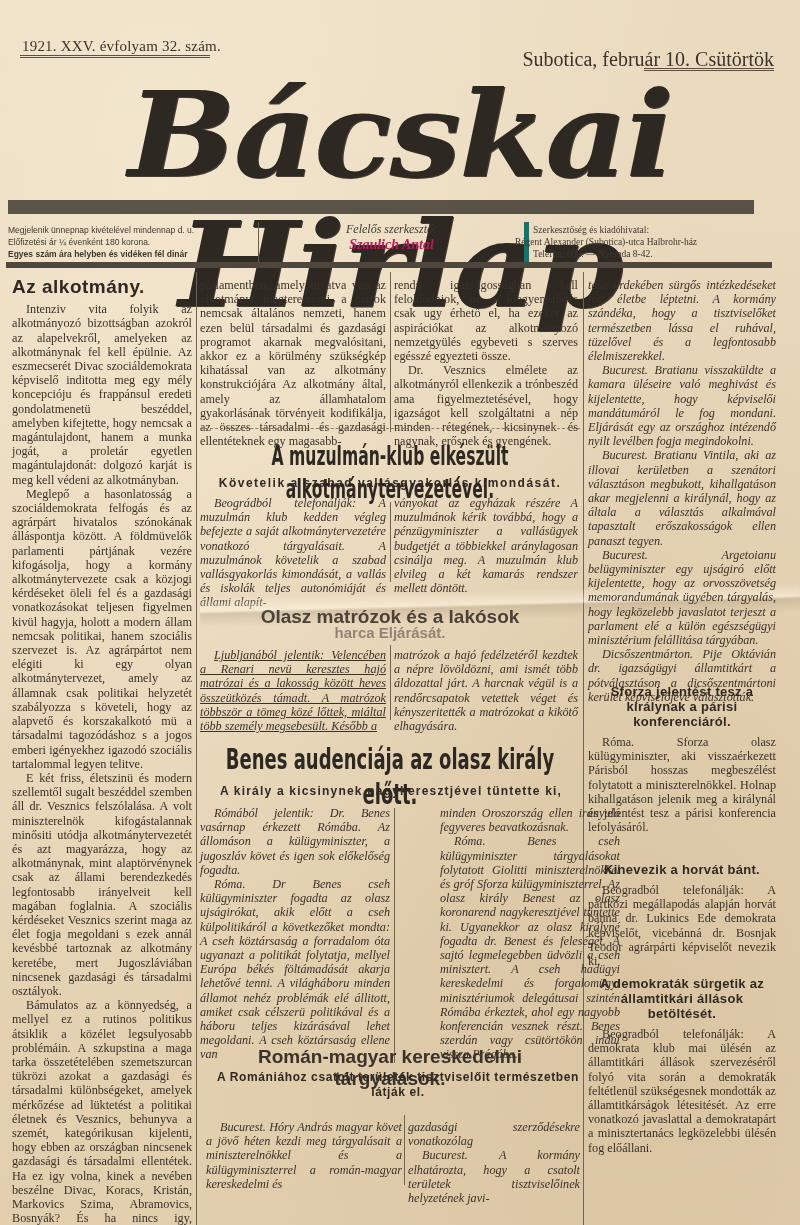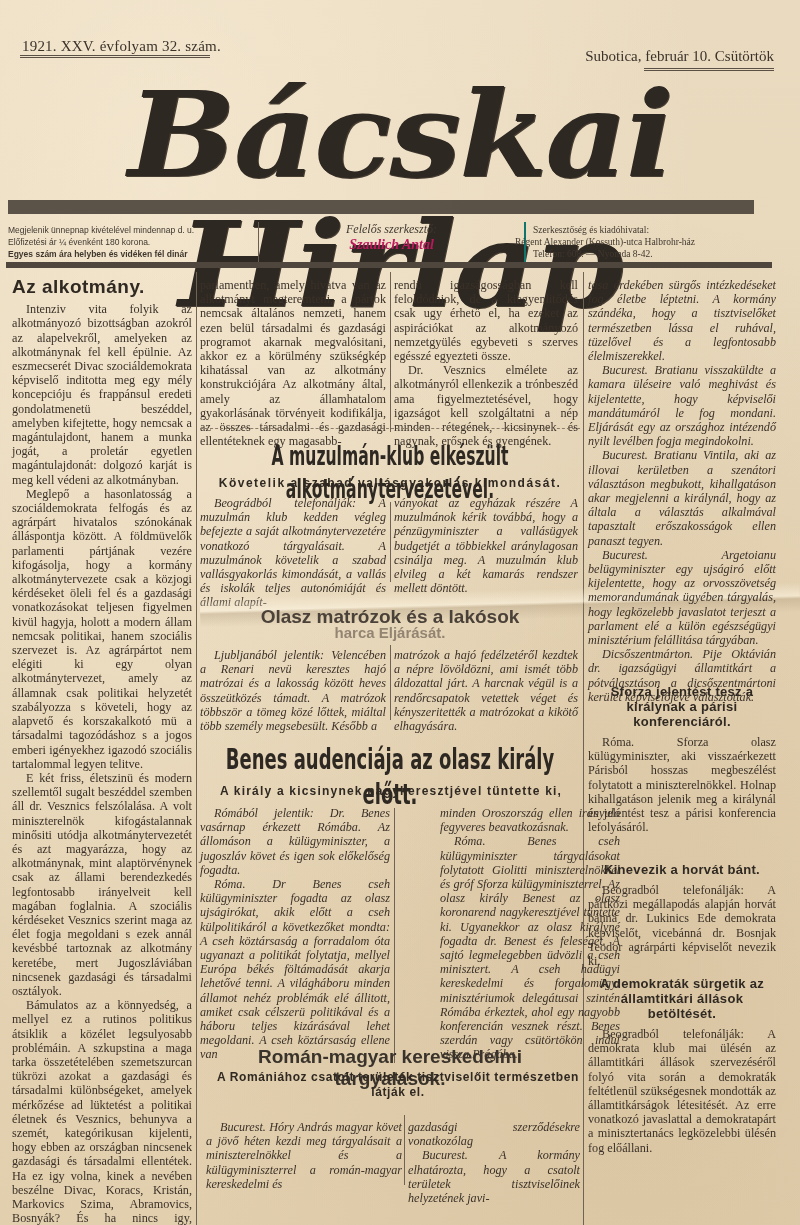--- a/index.html
+++ b/index.html
@@ -13,34 +13,34 @@
     color: #3a3128;
     font-family: "Liberation Serif", "DejaVu Serif", serif;
     position: relative;
   }
   .page { position: absolute; left: 0; top: 0; width: 800px; height: 983px; }
 
   
   .topline { position: absolute; top: 38px; left: 20px; right: 20px; height: 18px; }
   .issue { position: absolute; left: 2px; top: 0; font-size: 15px; color: #3b332a; letter-spacing: 0.2px; }
   .issue-rule { position: absolute; left: 0; top: 17px; width: 190px; border-top: 3px double #5a5045; }
-  .dateline { position: absolute; right: 6px; top: 10px; font-size: 15px; color: #3b332a; }
+  .dateline { position: absolute; right: 6px; top: 10px; font-size: 20px; color: #3b332a; }
   .date-rule { position: absolute; right: 6px; top: 30px; width: 130px; border-top: 3px double #5a5045; }
   .nameplate {
     position: absolute; left: 20px; top: 70px; width: 760px; height: 130px;
     font-family: "DejaVu Serif", serif; font-style: italic; font-weight: bold;
     font-size: 118px; line-height: 130px; color: #2e2822;
     letter-spacing: -2px; text-align: center; transform: scaleX(1.08);
     text-shadow: 1px 1px 0 #463d33;
   }
   .name-bar { position: absolute; left: 8px; top: 200px; width: 746px; height: 14px; background: #4a423a; opacity: 0.9; }
 
   .infobar { position: absolute; left: 8px; top: 222px; width: 766px; height: 44px; }
   .info-left { position: absolute; left: 0; top: 2px; width: 240px; font-family: "Liberation Sans", sans-serif; font-size: 8.5px; line-height: 12px; text-align: left; color: #3f372e; }
-  .info-mid { position: absolute; left: 250px; top: 0; width: 265px; text-align: center; border-left: 1px solid #6a5e50; border-right: 2px solid #0f766e; height: 40px; }
+  .info-mid { position: absolute; left: 250px; top: 0; width: 265px; text-align: center; border-left: 1px solid #6a5e50; border-right: 5px solid #0f766e; height: 40px; }
   .info-mid .lbl { font-style: italic; font-size: 12px; color: #3f372e; }
   .info-mid .nm { font-style: italic; font-weight: bold; font-size: 14px; color: #be185d; }
   .info-right { position: absolute; left: 525px; top: 2px; width: 245px; font-size: 9.5px; line-height: 12px; color: #3f372e; }
   .info-right div:nth-child(2) { margin-left: -18px; }
   .info-bar2 { position: absolute; left: 6px; top: 262px; width: 766px; height: 6px; background: #4f463d; }
 
   
   .col { position: absolute; top: 276px; font-size: 12.2px; line-height: 14.2px; text-align: justify; color: #3a3128; }
   .col p { margin: 0; text-indent: 14px; }
   .col-1 { left: 12px; width: 180px; }
@@ -80,21 +80,21 @@
       <div>Megjelenik ünnepnap kivételével mindennap d. u.</div>
       <div>Előfizetési ár ¼ évenként 180 korona.</div>
       <div style="font-weight:bold;">Egyes szám ára helyben és vidéken fél dinár</div>
     </div>
     <div class="info-mid">
       <div class="lbl">Felelős szerkesztő:</div>
       <div class="nm">Szaulich Antal</div>
     </div>
     <div class="info-right">
       <div>Szerkesztőség és kiadóhivatal:</div>
-      <div>Régent Alexander (Kossuth)-utca Halbrohr-ház</div>
+      <div>Régent Alexander (Subotica)-utca Halbrohr-ház</div>
       <div>Telefon: 608. — Nyomda 8-42.</div>
     </div>
   </div>
   <div class="info-bar2"></div>
 
   <div class="rule-v" style="left:196px; top:272px; height:960px;"></div>
   <div class="rule-v" style="left:390px; top:272px; height:160px;"></div>
   <div class="rule-v" style="left:583px; top:272px; height:960px;"></div>
   <div class="rule-v" style="left:390px; top:502px; height:80px;"></div>
   <div class="rule-v" style="left:390px; top:645px; height:75px;"></div>
@@ -125,21 +125,21 @@
     <p>Beográdból telefonálják: A muzulmán klub kedden végleg befejezte a saját alkotmánytervezetére vonatkozó tárgyalásait. A muzulmánok követelik a szabad vallásgyakorlás kimondását, a vallás és iskolák teljes autonómiáját és állami alapít-</p>
   </div>
   <div class="blk it" style="left:394px; top:496px; width:184px;">
     <p style="text-indent:0">ványokat az egyházak részére A muzulmánok kérik továbbá, hogy a pénzügyminiszter a vallásügyek budgetjét a többiekkel aránylagosan csinálja meg. A muzulmán klub elvileg a két kamarás rendszer mellett döntött.</p>
   </div>
 
   <div class="crease" style="top:590px;"></div>
 
   <div class="wide-head" style="left:200px; top:606px; width:380px; font-size:19px; color:#4a4138;">Olasz matrózok és a lakósok</div>
   <div class="wide-head" style="left:200px; top:624px; width:380px; font-size:15px; color:#5a4f44; opacity:0.6;">harca Eljárását.</div>
-  <div class="blk it" style="left:200px; top:648px; width:186px;">
+  <div class="blk it" style="left:200px; top:648px; width:186px;text-decoration:underline;">
     <p>Ljubljanából jelentik: Velencében a Renari nevü keresztes hajó matrózai és a lakosság között heves összeütközés támadt. A matrózok többször a tömeg közé lőttek, miáltal több személy megsebesült. Később a</p>
   </div>
   <div class="blk it" style="left:394px; top:648px; width:184px;">
     <p style="text-indent:0">matrózok a hajó fedélzetéről kezdtek a népre lövöldözni, ami ismét több áldozattal járt. A harcnak végül is a rendőrcsapatok vetettek véget és kényszeritették a matrózokat a kikötő elhagyására.</p>
   </div>
 
   <div class="cond-head" style="left:200px; top:752px; width:380px; font-size:20px; transform: scaleY(1.45) scaleX(0.9);">Benes audenciája az olasz király előtt.</div>
   <div class="sub-head" style="left:198px; top:784px; width:386px; letter-spacing:1.2px;">A király a kicsinynek nagykeresztjével tüntette ki,</div>
   <div class="blk it" style="left:200px; top:806px; width:190px;">
     <p>Rómából jelentik: Dr. Benes vasárnap érkezett Rómába. Az állomáson a külügyminiszter, a jugoszláv követ és igen sok előkelőség fogadta.</p>

